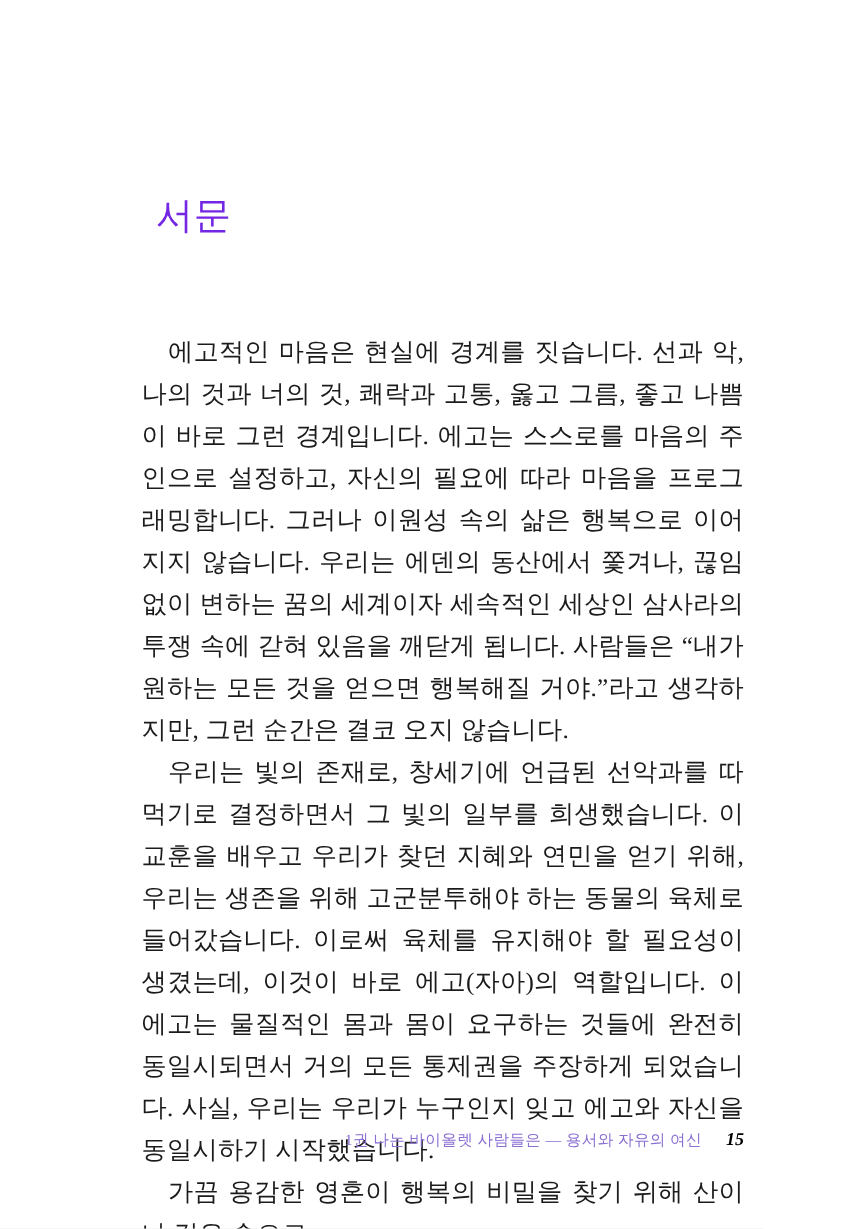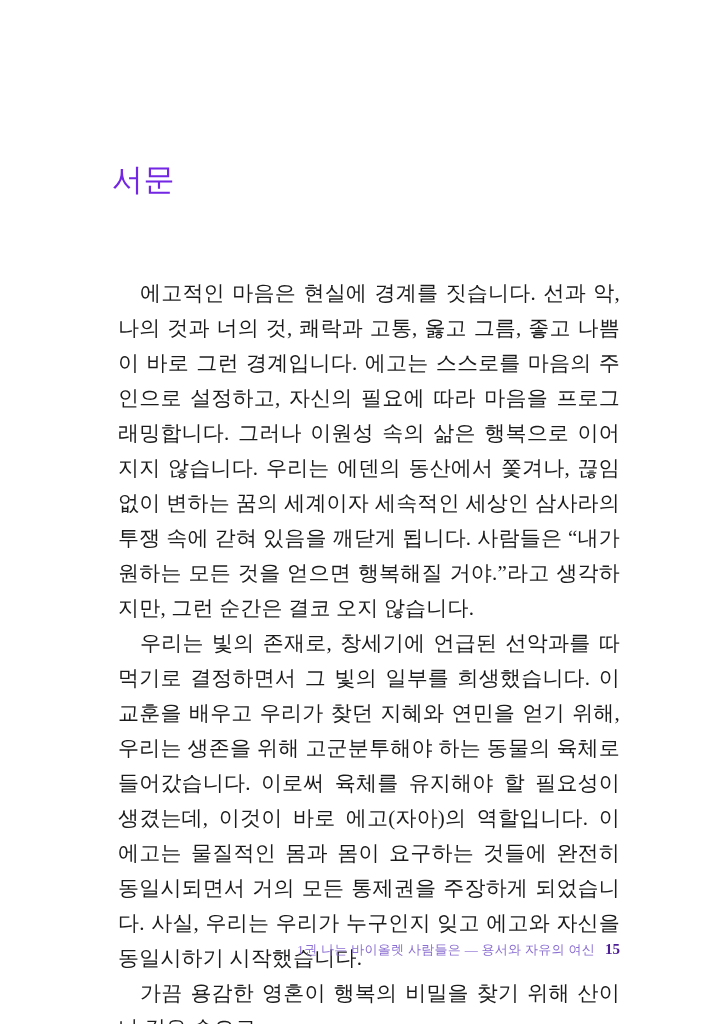--- a/index.html
+++ b/index.html
@@ -11,21 +11,21 @@
     position: relative;
     width: 721px;
     height: 1024px;
     margin: 0 auto;
     background: #ffffff;
     overflow: hidden;
     font-family: "Liberation Serif", "DejaVu Serif", serif;
   }
   .chapter-title {
     position: absolute;
-    left: 112px;
+    left: 130px;
     top: 139px;
     font-size: 31px;
     line-height: 40px;
     font-weight: 500;
     color: #7326e3;
     letter-spacing: 0.5px;
   }
   .body-text {
     position: absolute;
     left: 118px;
@@ -52,22 +52,23 @@
     white-space: nowrap;
   }
   .running-title {
     font-size: 13px;
     color: #8a6ed2;
     letter-spacing: 0.3px;
   }
   .page-number {
     font-size: 15px;
     font-weight: bold;
-    color: #4c1d95;
-    margin-left: 10px;
+    color: #000000;
+    margin-left: 20px;
+    font-style: italic;
   }
 </style>
 </head>
 <body>
 
 <div class="page">
 
   <h1 class="chapter-title">서문</h1>
 
   <div class="body-text">

